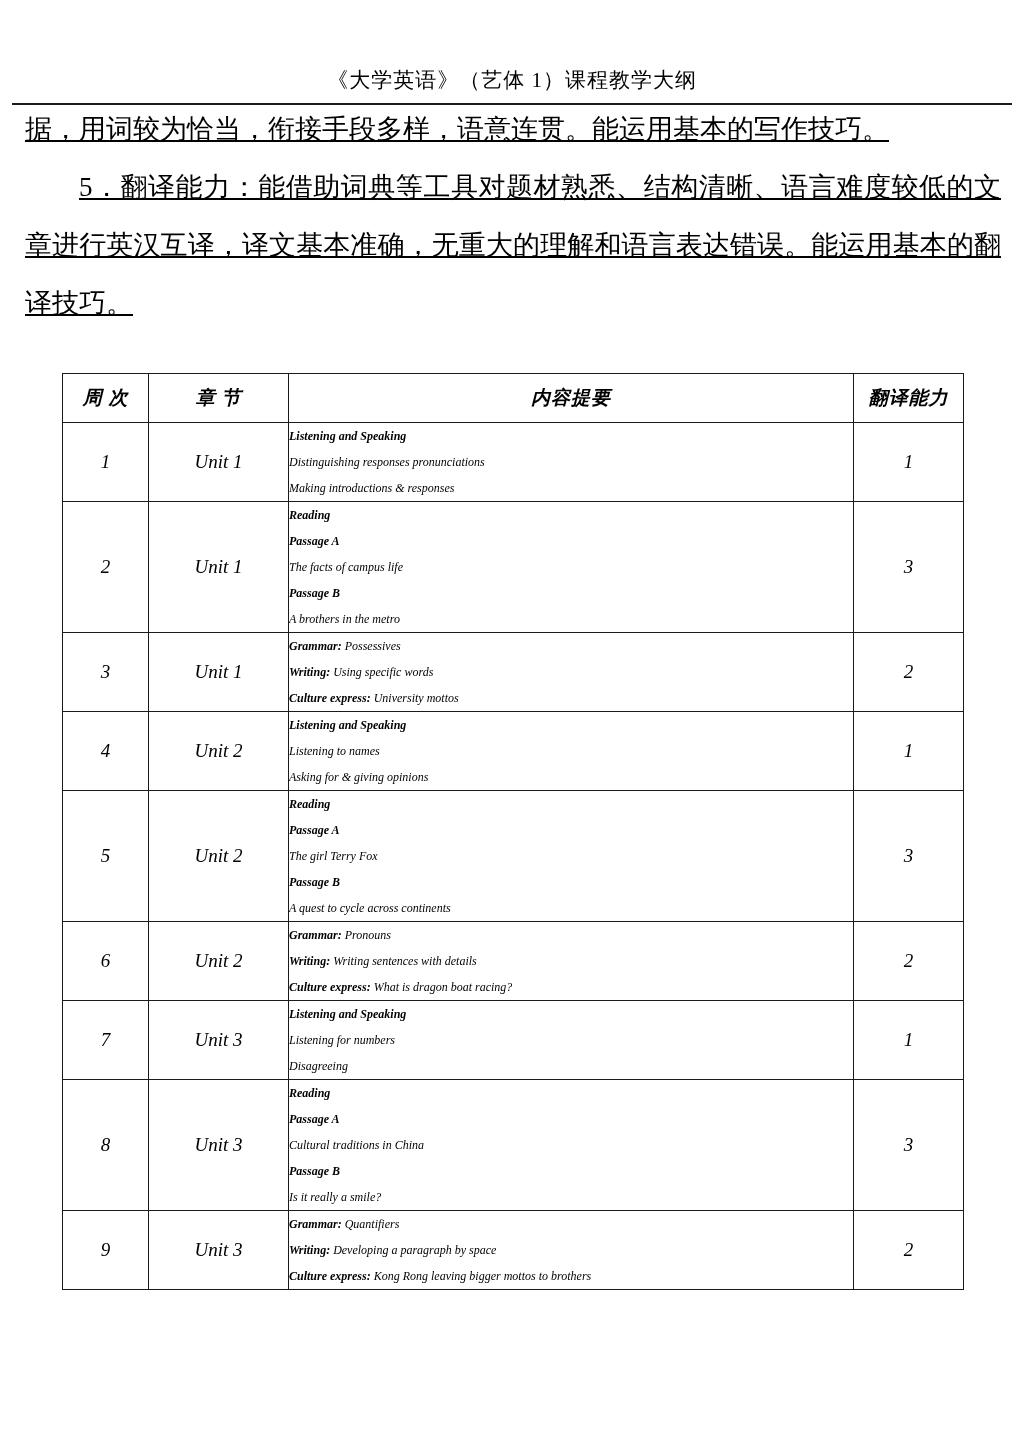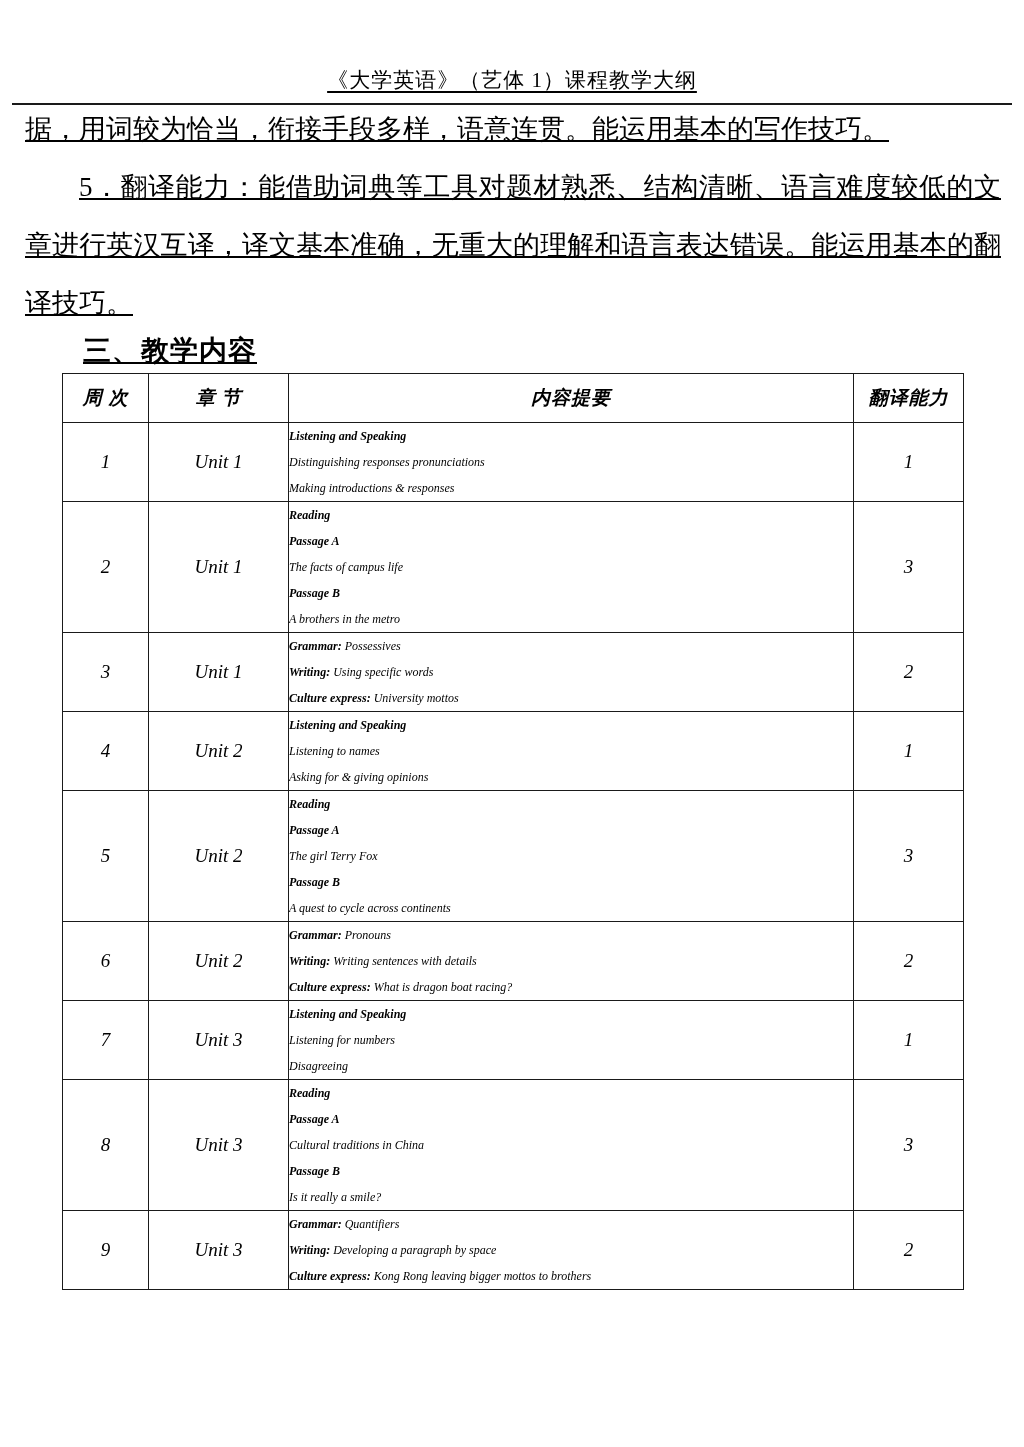--- a/index.html
+++ b/index.html
@@ -23,21 +23,20 @@
     left: 12px;
     right: 12px;
     top: 66px;
     text-align: center;
     border-bottom: 2px solid #1a1a1a;
     padding-bottom: 9px;
   }
   .page-header .hdr-title {
     font-size: 21px;
     letter-spacing: 1px;
-    text-decoration: underline;
     text-underline-offset: 4px;
   }
 
   
   .body-text {
     position: absolute;
     left: 25px;
     width: 976px;
     top: 100px;
     font-size: 27px;
@@ -118,21 +117,20 @@
 
 <div class="page">
 
   <div class="page-header">
     <span class="hdr-title">《大学英语》（艺体 1）课程教学大纲</span>
   </div>
 
   <div class="body-text">
     <p class="no-indent">据，用词较为恰当，衔接手段多样，语意连贯。能运用基本的写作技巧。</p>
     <p class="indent">5．翻译能力：能借助词典等工具对题材熟悉、结构清晰、语言难度较低的文章进行英汉互译，译文基本准确，无重大的理解和语言表达错误。能运用基本的翻译技巧。</p>
-    <h2 class="section-heading">三、教学内容</h2>
   </div>
 
   <table class="schedule">
     <colgroup>
       <col class="w-week">
         <col class="w-unit">
         <col class="w-cont">
         <col class="w-hours">
     </colgroup>
     <thead>

